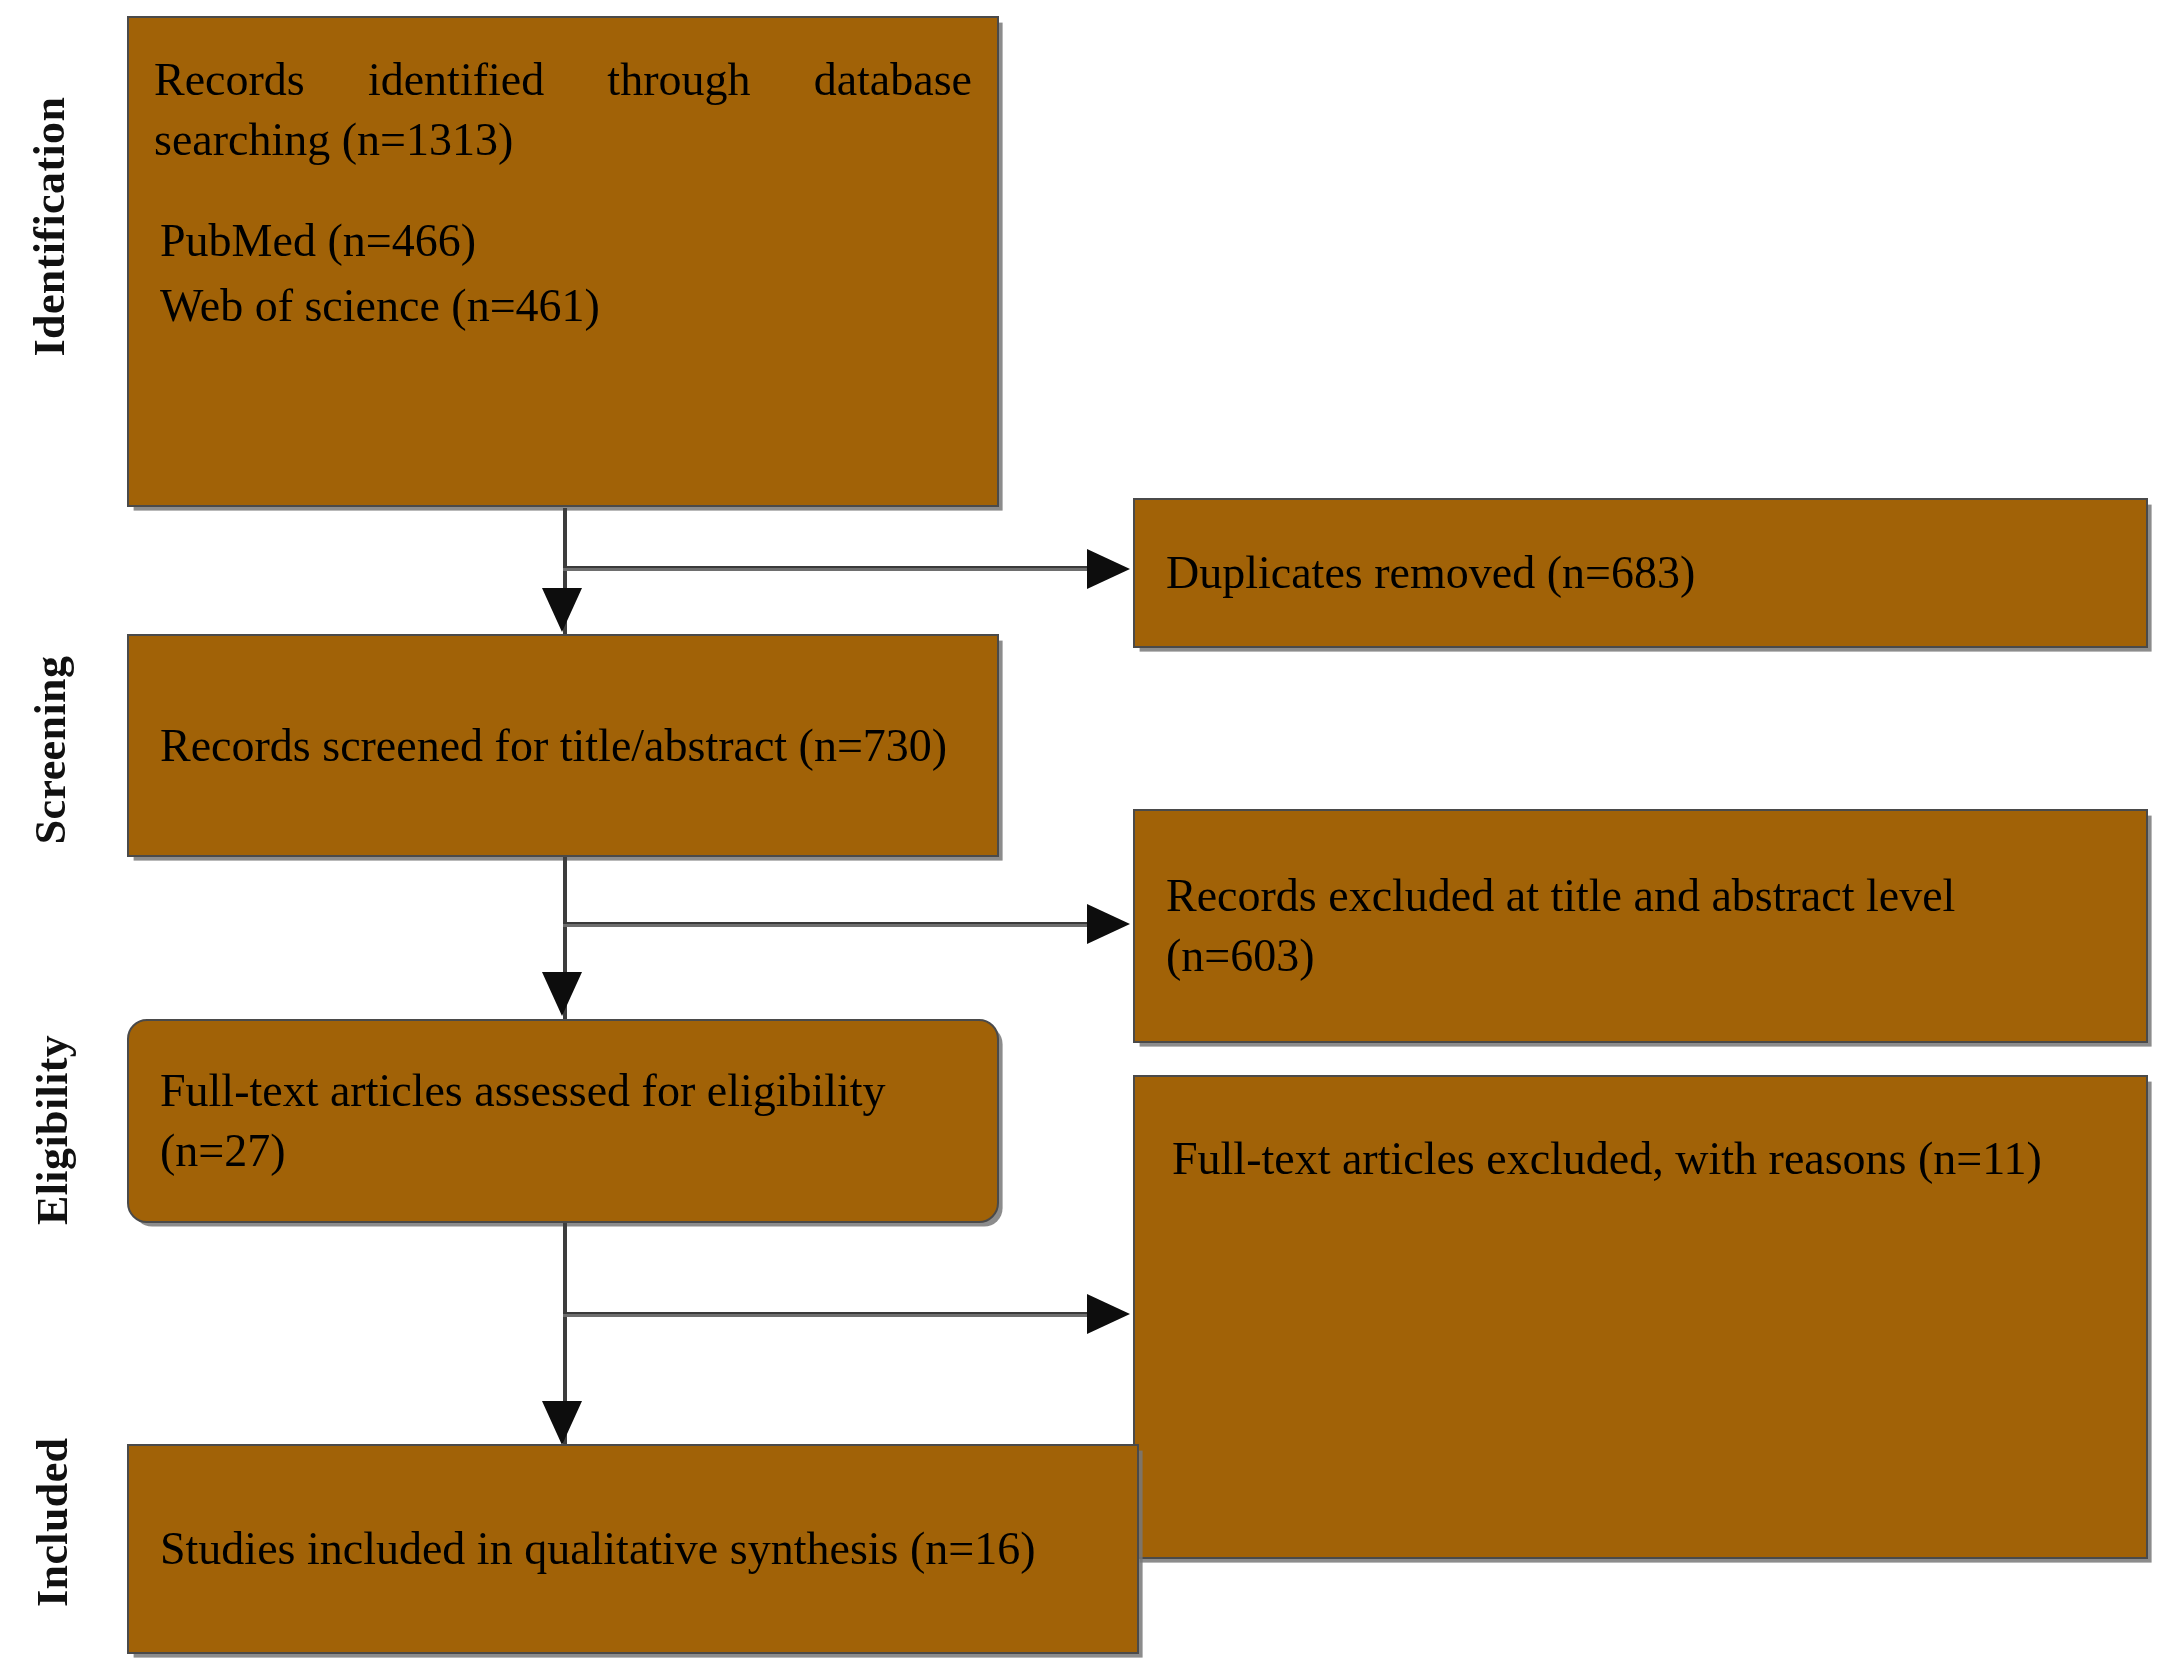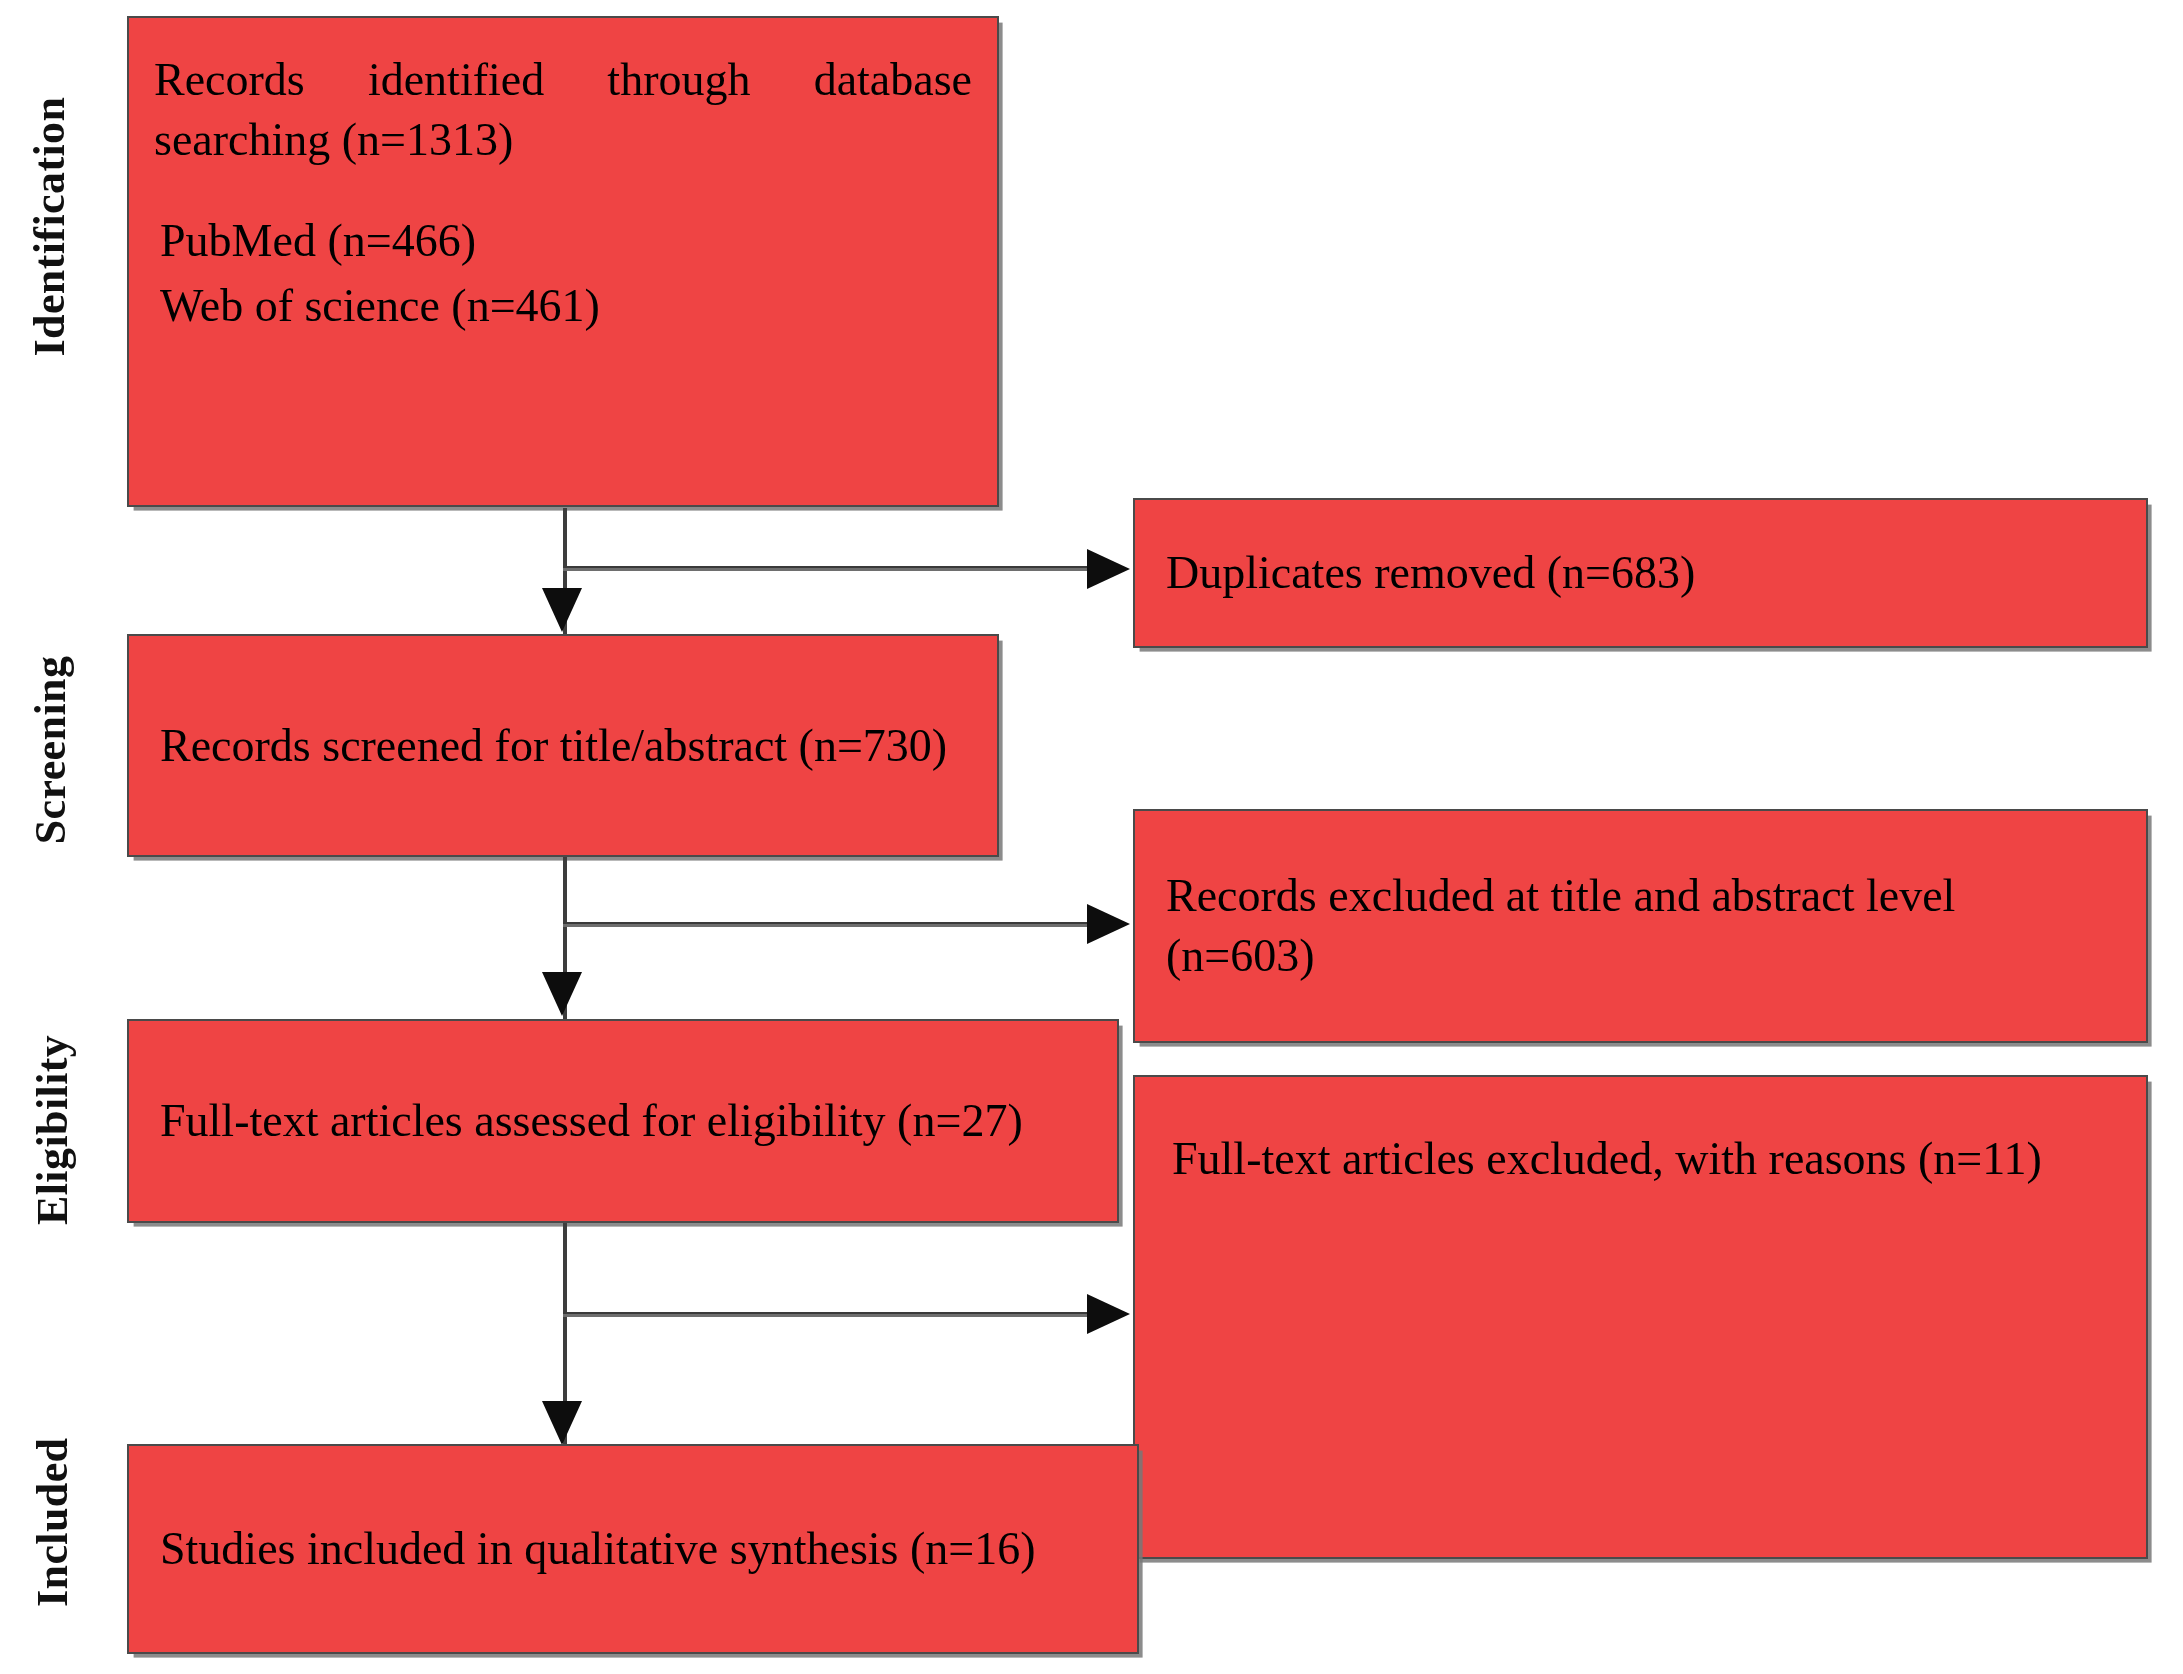--- a/index.html
+++ b/index.html
@@ -32,21 +32,21 @@
     white-space: nowrap;
     transform-origin: center center;
     transform: rotate(-90deg);
     text-align: center;
   }
 
   
   .box {
     position: absolute;
     box-sizing: border-box;
-    background: #ef4444;
+    background: #a16207;
     border: 2.9px solid #4a4a4a;
     box-shadow: 5.1px 5.1px 0 -1.5px rgba(120,120,120,0.85);
     padding-left: 21px;
   }
   .box-inner {
     position: absolute;
     left: 0;
     right: 0;
     top: 50%;
     transform: translateY(-50%);
@@ -132,21 +132,21 @@
   <div class="arrow-down" style="left:542px; top:972px;"></div>
   <div class="hline" style="left:563px; top:922px; width:526px;"></div>
   <div class="arrow-right" style="left:1087px; top:904px;"></div>
 
   <div class="box" style="left:1133px; top:809px; width:1015px; height:234px;">
     <div class="box-inner">
       <p class="para">Records excluded at title and abstract level (n=603)</p>
     </div>
   </div>
 
-  <div class="box" style="left:127px; top:1019px; width:992px; height:204px;">
+  <div class="box" style="left:127px; top:1019px; width:872px; height:204px;border-radius:20px;">
     <div class="box-inner">
       <p class="para">Full-text articles assessed for eligibility (n=27)</p>
     </div>
   </div>
 
   <div class="vline" style="left:563px; top:1223px; height:228px;"></div>
   <div class="arrow-down" style="left:542px; top:1401px;"></div>
   <div class="hline" style="left:563px; top:1312px; width:526px;"></div>
   <div class="arrow-right" style="left:1087px; top:1294px;"></div>
 

